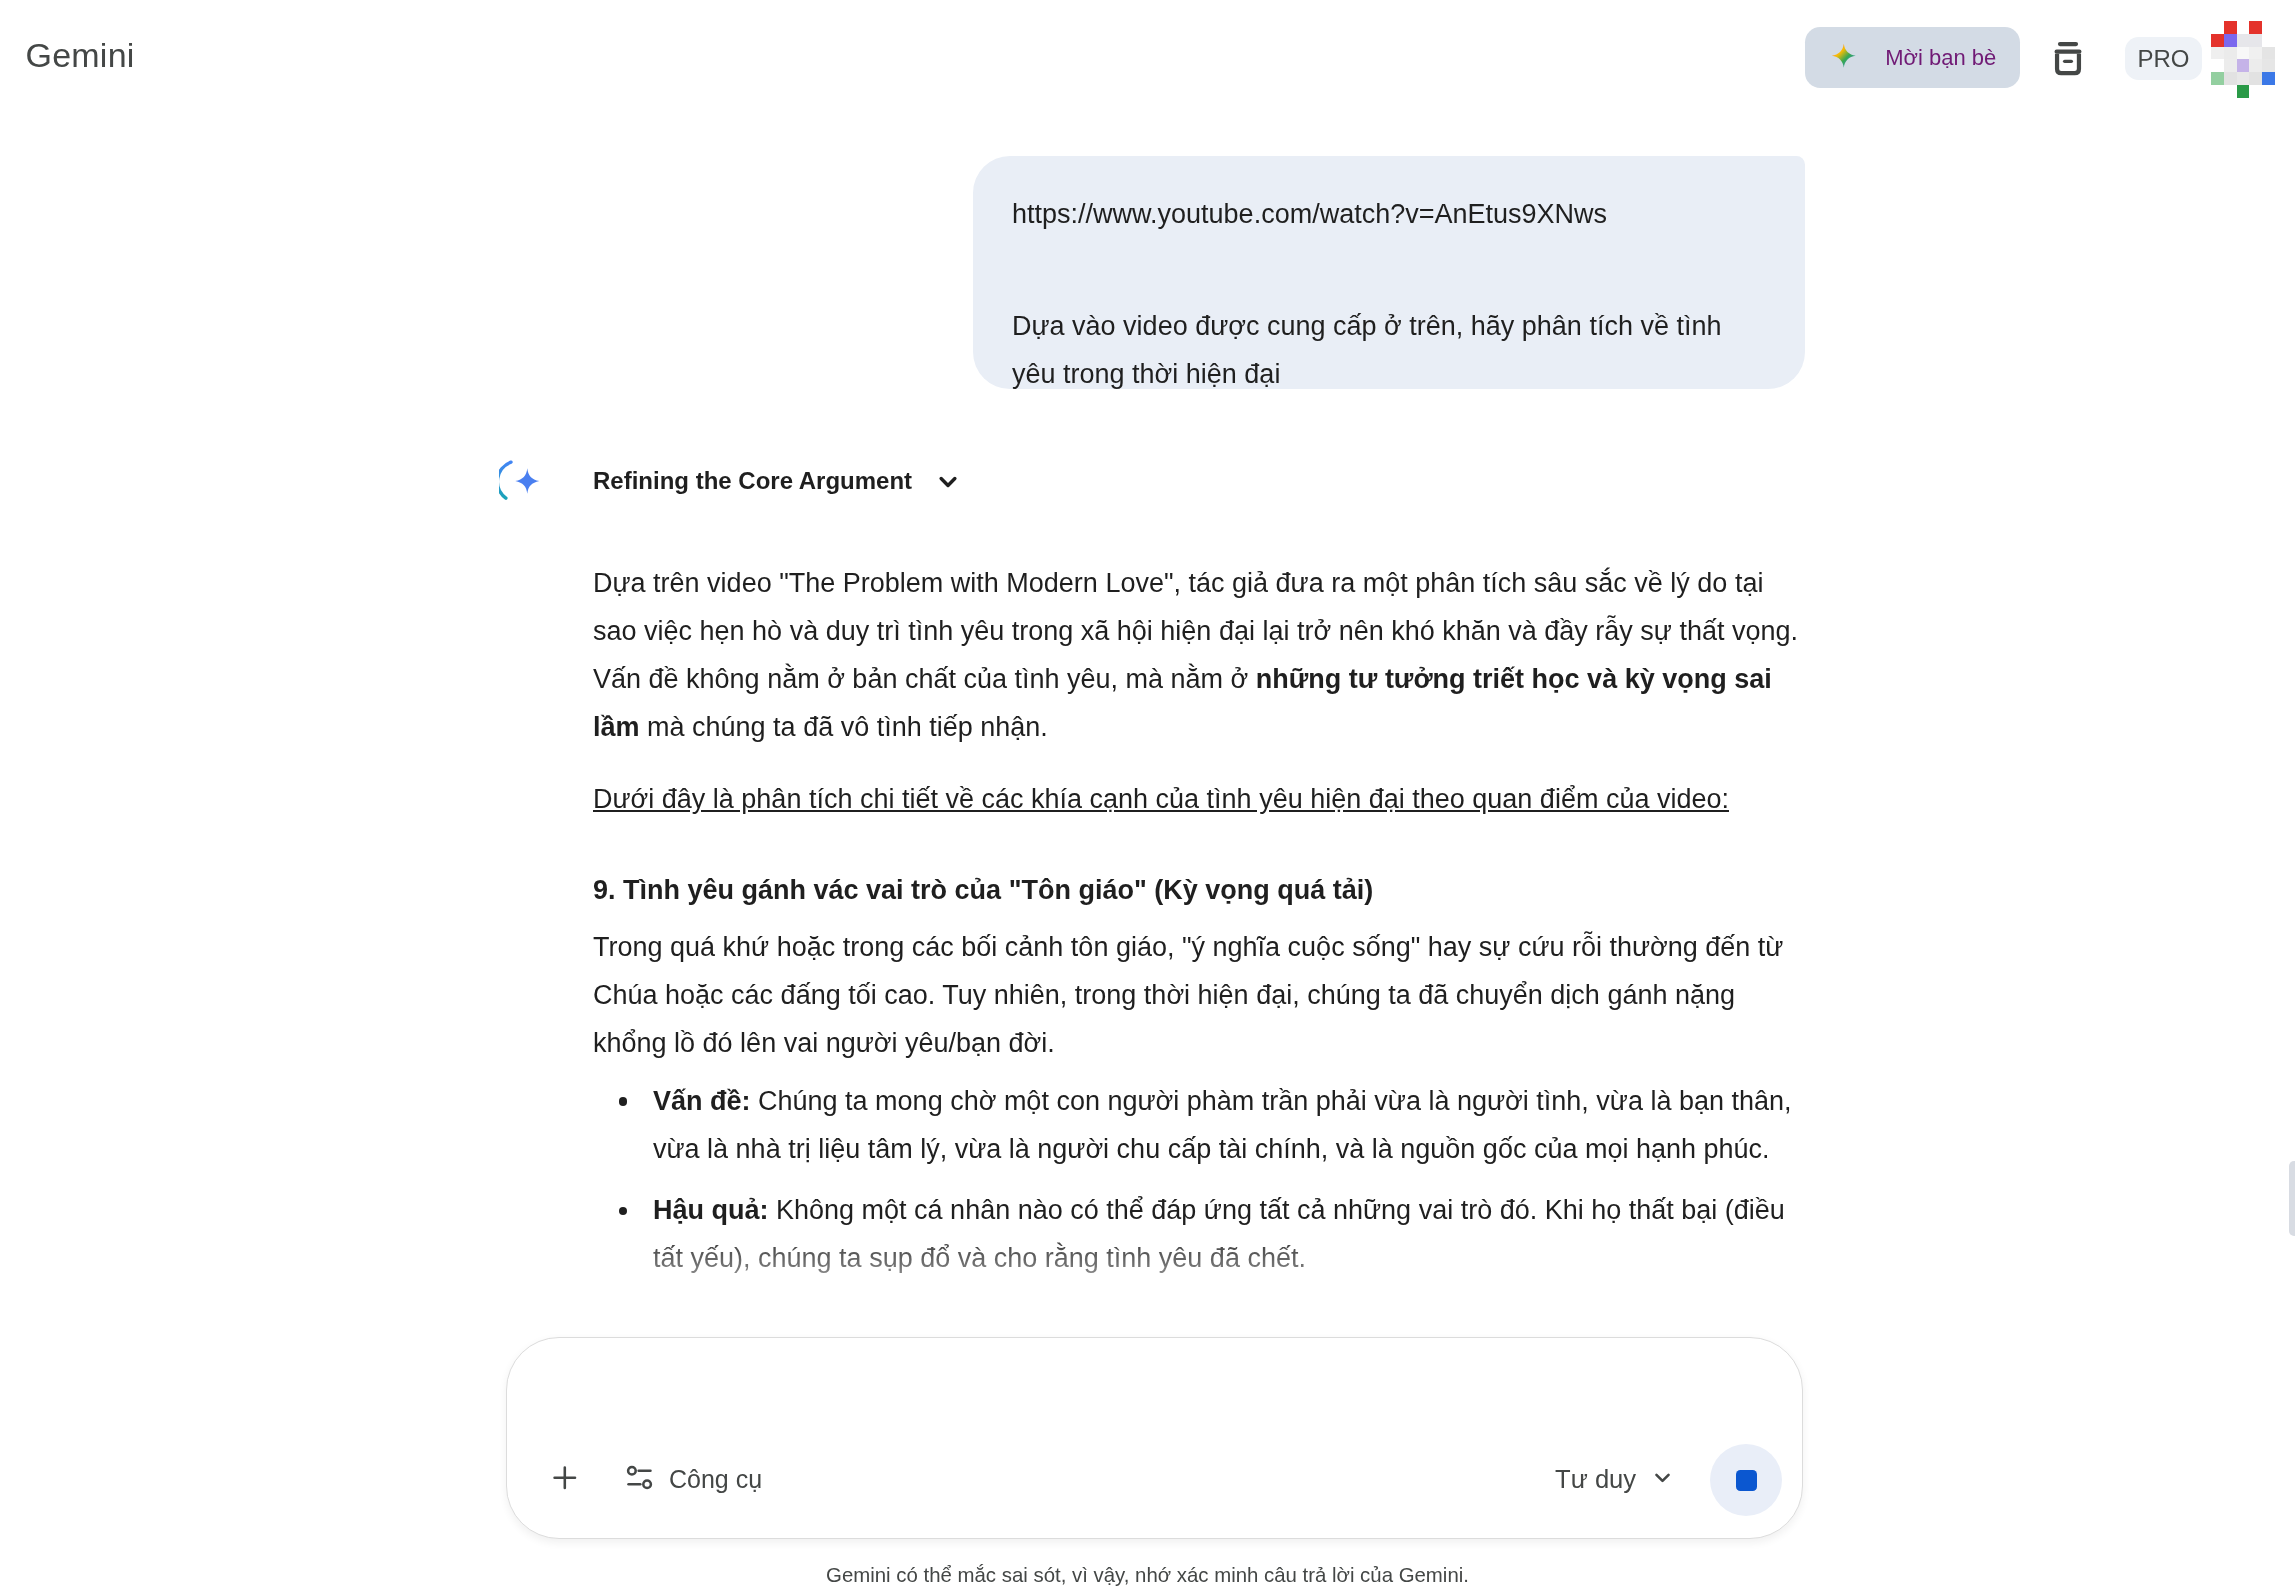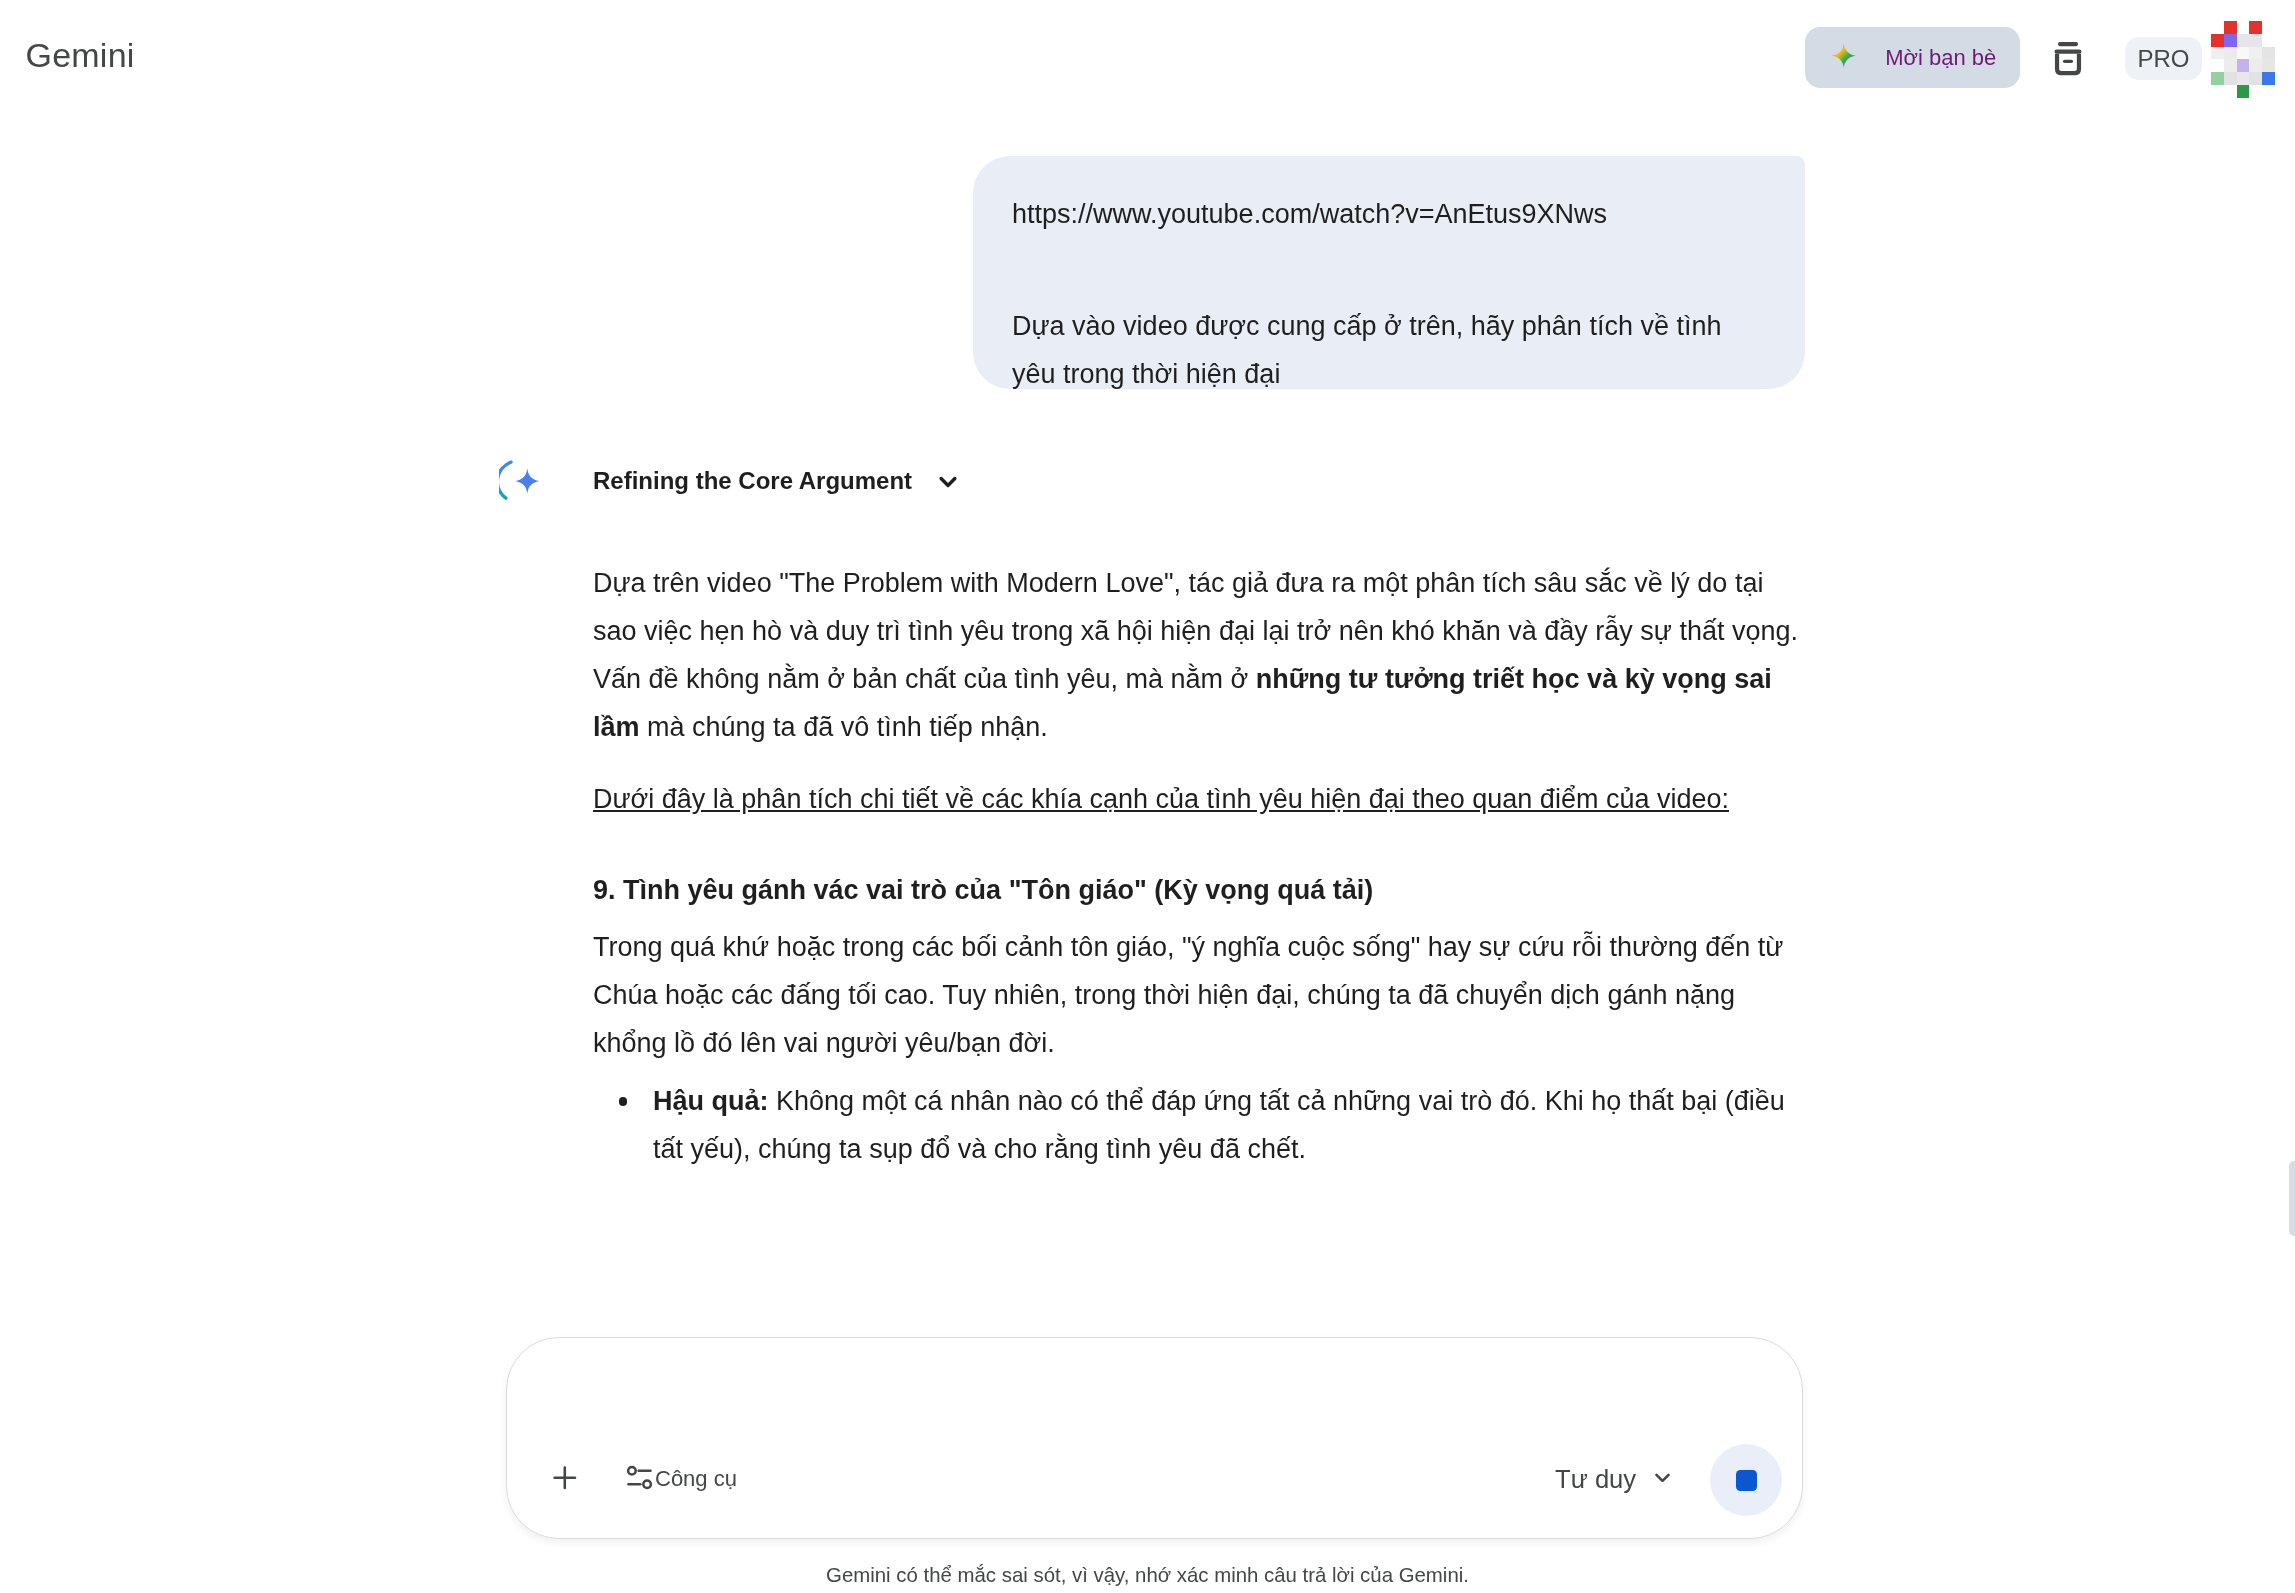--- a/index.html
+++ b/index.html
@@ -56,21 +56,21 @@
     border:1.3px solid #dcdcdc; border-radius:53px; background:#fff;
     box-shadow:0 3.4px 8.5px rgba(0,0,0,0.06);
   }
   .input-field {
     position:absolute; left:41px; top:31px; width:1108px; height:51px; border:none; outline:none;
     font-size:26.4px; color:#1f1f1f; background:transparent; font-family:"Liberation Sans", "DejaVu Sans", sans-serif;
   }
   .input-field::placeholder { color:#5f6368; }
   .add-btn { position:absolute; left:36px; top:119px; width:44px; height:44px; display:flex; align-items:center; justify-content:center; cursor:pointer; }
   .tools-btn { position:absolute; left:119px; top:119px; height:44px; display:flex; align-items:center; cursor:pointer; }
-  .tools-btn .label { font-size:22px; color:#444746; margin-left:2px;text-align:right; }
+  .tools-btn .label { font-size:25px; color:#444746; margin-left:16px;text-align:right; }
   .mode-btn { position:absolute; left:1048px; top:119px; height:44px; display:flex; align-items:center; cursor:pointer; }
   .mode-btn .label { font-size:25.6px; color:#444746; }
   .mode-btn svg { margin-left:17px; }
   .stop-btn { position:absolute; left:1203px; top:106px; width:72px; height:72px; border-radius:50%; background:#e9eef8;
     display:flex; align-items:center; justify-content:center; cursor:pointer; }
   .stop-btn .sq { width:21px; height:21px; background:#0b57d0; border-radius:4.3px; }
 
   .disclaimer { left:0; top:1564px; width:2295px; text-align:center; font-size:20.4px; color:#444746; }
 
   .scrollbar-thumb { left:2289px; top:1161px; width:6.8px; height:75px; background:#d8dce3; border-radius:5.1px 0 0 5.1px; }
@@ -160,20 +160,24 @@
 </div>
 
 <div class="abs response">
   <p><span>Dựa trên video "The Problem with Modern Love", tác giả đưa ra một phân tích sâu sắc về lý do tại sao việc hẹn hò và duy trì tình yêu trong xã hội hiện đại lại trở nên khó khăn và đầy rẫy sự thất vọng. Vấn đề không nằm ở bản chất của tình yêu, mà nằm ở </span><strong>những tư tưởng triết học và kỳ vọng sai lầm</strong><span> mà chúng ta đã vô tình tiếp nhận.</span></p>
   <p class="p2">Dưới đây là phân tích chi tiết về các khía cạnh của tình yêu hiện đại theo quan điểm của video:</p>
   <h3>9. Tình yêu gánh vác vai trò của "Tôn giáo" (Kỳ vọng quá tải)</h3>
   <p>Trong quá khứ hoặc trong các bối cảnh tôn giáo, "ý nghĩa cuộc sống" hay sự cứu rỗi thường đến từ Chúa hoặc các đấng tối cao. Tuy nhiên, trong thời hiện đại, chúng ta đã chuyển dịch gánh nặng khổng lồ đó lên vai người yêu/bạn đời.</p>
   <ul>
     <li>
       <span class="bullet"></span>
+      <strong>Vấn đề:</strong><span> Chúng ta mong chờ một con người phàm trần phải vừa là người tình, vừa là bạn thân, vừa là nhà trị liệu tâm lý, vừa là người chu cấp tài chính, và là nguồn gốc của mọi hạnh phúc.</span>
+    </li>
+    <li>
+      <span class="bullet"></span>
       <strong>Hậu quả:</strong><span> Không một cá nhân nào có thể đáp ứng tất cả những vai trò đó. Khi họ thất bại (điều tất yếu), chúng ta sụp đổ và cho rằng tình yêu đã chết.</span>
     </li>
   </ul>
 </div>
 <div class="abs fade"></div>
 
 <div class="abs input-box">
   <div class="add-btn">
     <span>
       <svg width="25.6" height="25.6" viewBox="0 0 30 30">

